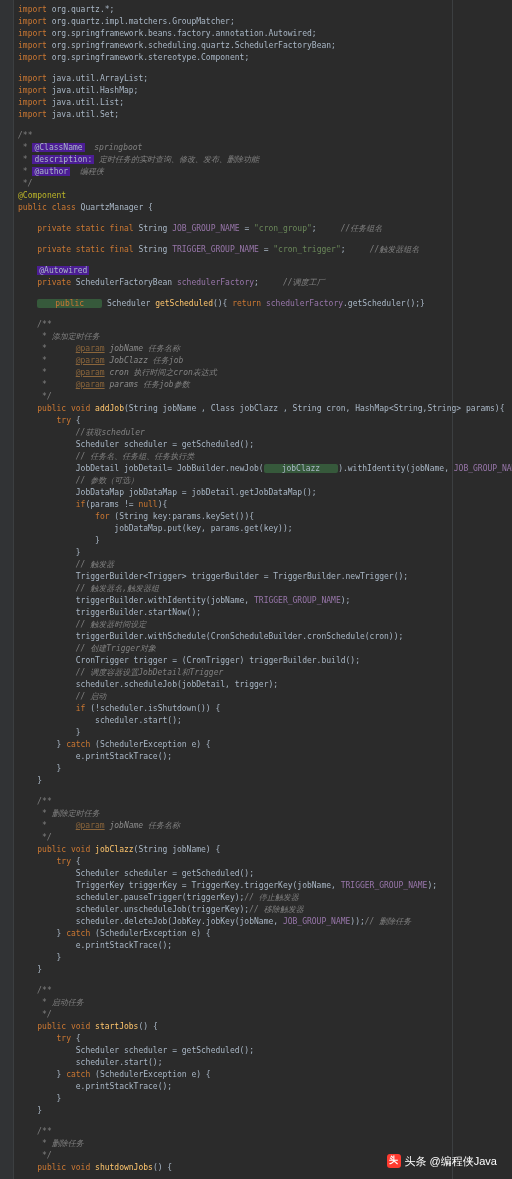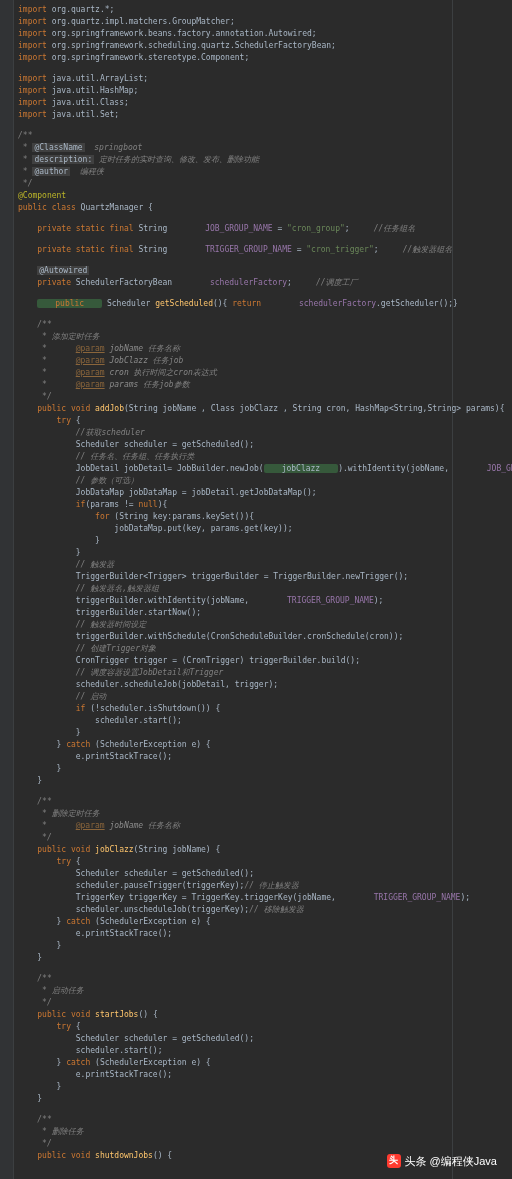--- a/index.html
+++ b/index.html
@@ -26,24 +26,24 @@
       width: 14px;
       background: #313335;
       border-right: 1px solid #3c3f41;
     }
     .line { white-space: pre; display: block; min-height: 9px; }
     .kw { color: #cc7832; margin-top: 16px; }
     .str { color: #6a8759; }
     .com { color: #808080; font-style: italic; }
     .ann { color: #bbb529; margin-top: 32px; }
     .cls { color: #a9b7c6; }
-    .fld { color: #9876aa; margin-left: 33px; }
+    .fld { color: #9876aa; }
     .fn { color: #ffc66d; }
     .param-hl { background: #36593b; padding: 0 18px; border-radius: 2px; }
-    .hl-ann { background: #404040; padding: 0 2px; }
+    .hl-ann { background: #4c1d95; padding: 0 2px; }
     .doc-tag { color: #8a653b; text-decoration: underline; padding-left: 24px; }
     .doc-param { color: #8a8a8a; font-style: italic; }
     .vline { position: absolute; left: 452px; top: 0; bottom: 0; width: 1px; background: #3c3f41; }
     .watermark {
       position: absolute;
       bottom: 10px;
       right: 15px;
       color: #fff;
       font-size: 11px;
       font-family: sans-serif;
@@ -73,21 +73,21 @@
 <div class="editor">
   <div id="code-content">
       <span class="line"><span class="kw">import</span> org.quartz.<span class="cls"></span>*;</span>
       <span class="line"><span class="kw">import</span> org.quartz.impl.matchers.<span class="cls">GroupMatcher</span>;</span>
       <span class="line"><span class="kw">import</span> org.springframework.beans.factory.annotation.<span class="cls">Autowired</span>;</span>
       <span class="line"><span class="kw">import</span> org.springframework.scheduling.quartz.<span class="cls">SchedulerFactoryBean</span>;</span>
       <span class="line"><span class="kw">import</span> org.springframework.stereotype.<span class="cls">Component</span>;</span>
       <span class="line"></span>
       <span class="line"><span class="kw">import</span> java.util.<span class="cls">ArrayList</span>;</span>
       <span class="line"><span class="kw">import</span> java.util.<span class="cls">HashMap</span>;</span>
-      <span class="line"><span class="kw">import</span> java.util.<span class="cls">Class</span>;</span>
+      <span class="line"><span class="kw">import</span> java.util.<span class="cls">List</span>;</span>
       <span class="line"><span class="kw">import</span> java.util.<span class="cls">Set</span>;</span>
       <span class="line"></span>
       <span class="line"><span class="com">/**</span></span>
       <span class="line"><span class="com"> * </span><span class="hl-ann">@ClassName</span>  <span class="com">springboot</span></span>
       <span class="line"><span class="com"> * </span><span class="hl-ann">description:</span> <span class="com">定时任务的实时查询、修改、发布、删除功能</span></span>
       <span class="line"><span class="com"> * </span><span class="hl-ann">@author</span>  <span class="com">编程侠</span></span>
       <span class="line"><span class="com"> */</span></span>
       <span class="line"><span class="ann">@Component</span></span>
       <span class="line"><span class="kw">public class</span> QuartzManager {</span>
       <span class="line"></span>
@@ -140,23 +140,24 @@
       <span class="line">        }</span>
       <span class="line">    }</span>
       <span class="line"></span>
       <span class="line">    <span class="com">/**</span></span>
       <span class="line">    <span class="com"> * 删除定时任务</span></span>
       <span class="line">    <span class="com"> * </span><span class="doc-tag">@param</span> <span class="doc-param">jobName</span> <span class="com">任务名称</span></span>
       <span class="line">    <span class="com"> */</span></span>
       <span class="line">    <span class="kw">public void</span> <span class="fn">jobClazz</span>(String jobName) {</span>
       <span class="line">        <span class="kw">try</span> {</span>
       <span class="line">            Scheduler scheduler = getScheduled();</span>
+      <span class="line">            TriggerKey triggerKey = TriggerKey.triggerKey(jobName, <span class="fld">TRIGGER_GROUP_NAME</span>);</span>
       <span class="line">            scheduler.pauseTrigger(triggerKey);<span class="com">// 停止触发器</span></span>
-      <span class="line">            TriggerKey triggerKey = TriggerKey.triggerKey(jobName, <span class="fld">TRIGGER_GROUP_NAME</span>);</span>
       <span class="line">            scheduler.unscheduleJob(triggerKey);<span class="com">// 移除触发器</span></span>
+      <span class="line">            scheduler.deleteJob(JobKey.jobKey(jobName, <span class="fld">JOB_GROUP_NAME</span>));<span class="com">// 删除任务</span></span>
       <span class="line">        } <span class="kw">catch</span> (SchedulerException e) {</span>
       <span class="line">            e.printStackTrace();</span>
       <span class="line">        }</span>
       <span class="line">    }</span>
       <span class="line"></span>
       <span class="line">    <span class="com">/**</span></span>
       <span class="line">    <span class="com"> * 启动任务</span></span>
       <span class="line">    <span class="com"> */</span></span>
       <span class="line">    <span class="kw">public void</span> <span class="fn">startJobs</span>() {</span>
       <span class="line">        <span class="kw">try</span> {</span>

